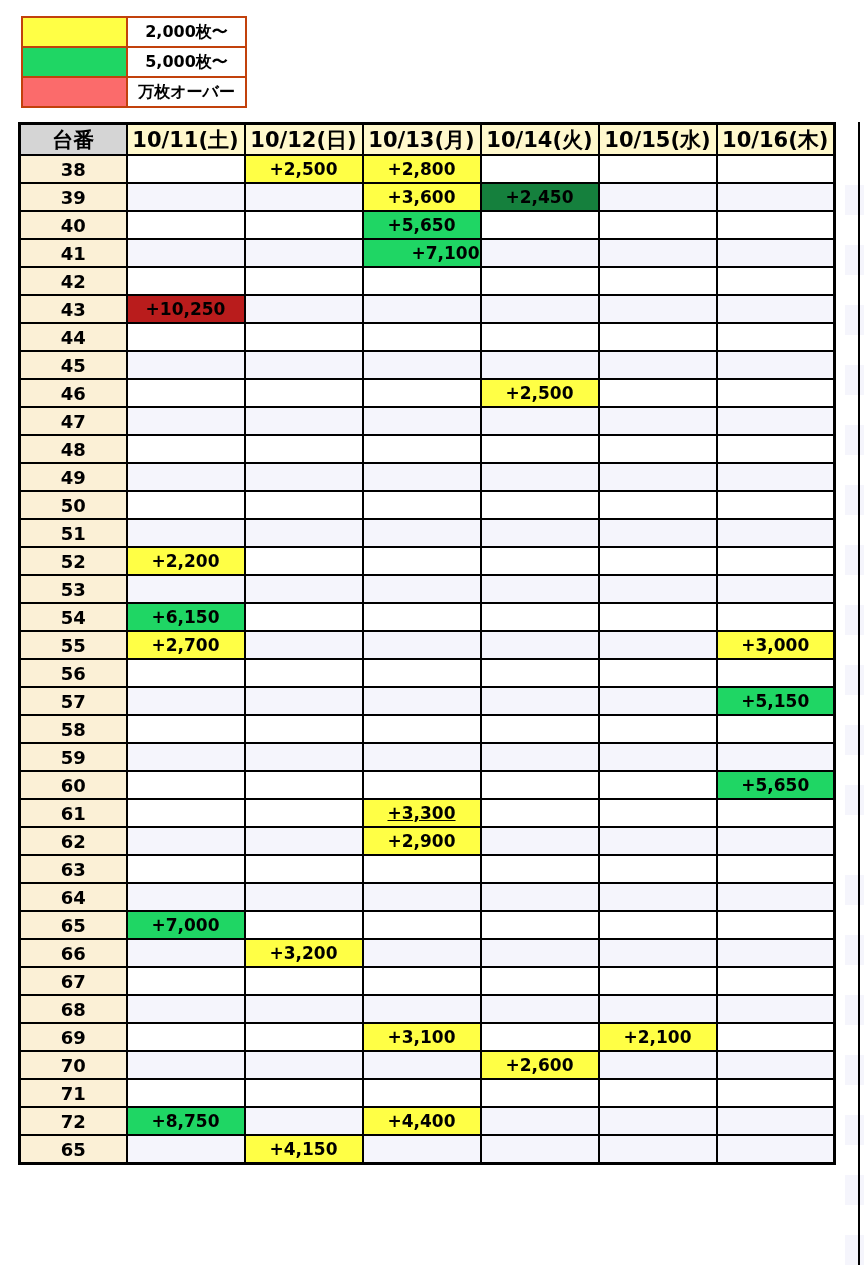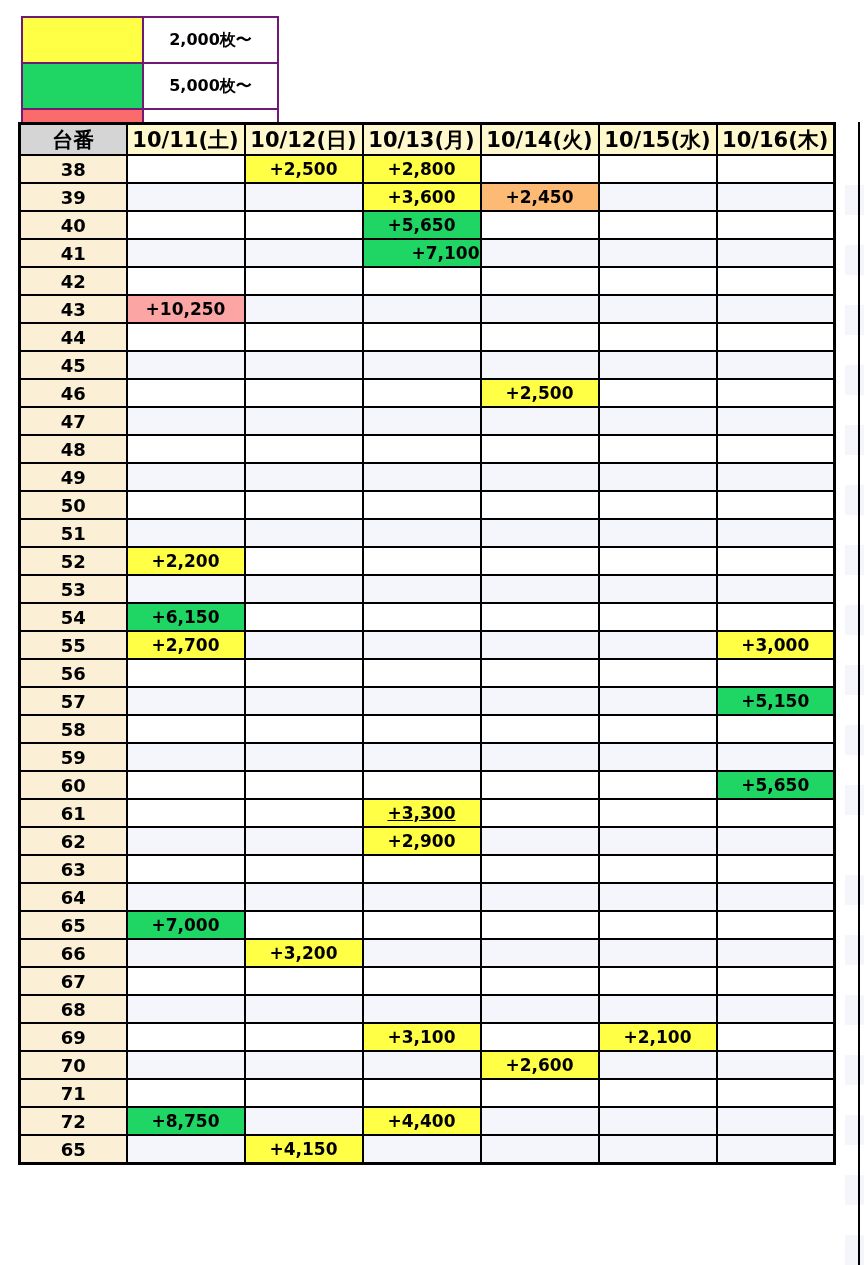--- a/index.html
+++ b/index.html
@@ -4,21 +4,21 @@
 <style>
   html,body{margin:0;padding:0;}
   body{
     width:864px;height:1265px;position:relative;overflow:hidden;
     background:#ffffff;color:#000;
     font-family:"DejaVu Sans","Liberation Sans",sans-serif;
     font-weight:bold;
   }
   
   .legend{position:absolute;left:21px;top:16px;border-collapse:collapse;}
-  .legend td{border:2px solid #701a75;padding:8px;height:28px;}
+  .legend td{border:2px solid #c2410c;padding:0;height:28px;}
   .legend td.swatch{width:103px;}
   .legend td.lab{width:117px;text-align:center;font-size:16px;background:#fff;white-space:nowrap;}
   
   table.results{
     position:absolute;left:18px;top:122px;
     border-collapse:collapse;table-layout:fixed;
     border:3px solid #000;
   }
   .results col.c-no{width:107px;}
   .results col.c-day{width:118px;}
@@ -88,21 +88,21 @@
         <td style="background: rgb(255, 255, 69);">+2,800</td>
         <td></td>
         <td></td>
         <td></td>
       </tr>
       <tr class="alt">
         <td class="no">39</td>
         <td></td>
         <td></td>
         <td style="background: rgb(255, 255, 69);">+3,600</td>
-        <td style="background: #fdba74;">+2,450</td>
+        <td style="background: #15803d;">+2,450</td>
         <td></td>
         <td></td>
       </tr>
       <tr>
         <td class="no">40</td>
         <td></td>
         <td></td>
         <td style="background: rgb(31, 214, 100);">+5,650</td>
         <td></td>
         <td></td>
@@ -121,21 +121,21 @@
         <td class="no">42</td>
         <td></td>
         <td></td>
         <td></td>
         <td></td>
         <td></td>
         <td></td>
       </tr>
       <tr class="alt">
         <td class="no">43</td>
-        <td style="background: #fca5a5;">+10,250</td>
+        <td style="background: #b91c1c;">+10,250</td>
         <td></td>
         <td></td>
         <td></td>
         <td></td>
         <td></td>
       </tr>
       <tr>
         <td class="no">44</td>
         <td></td>
         <td></td>

